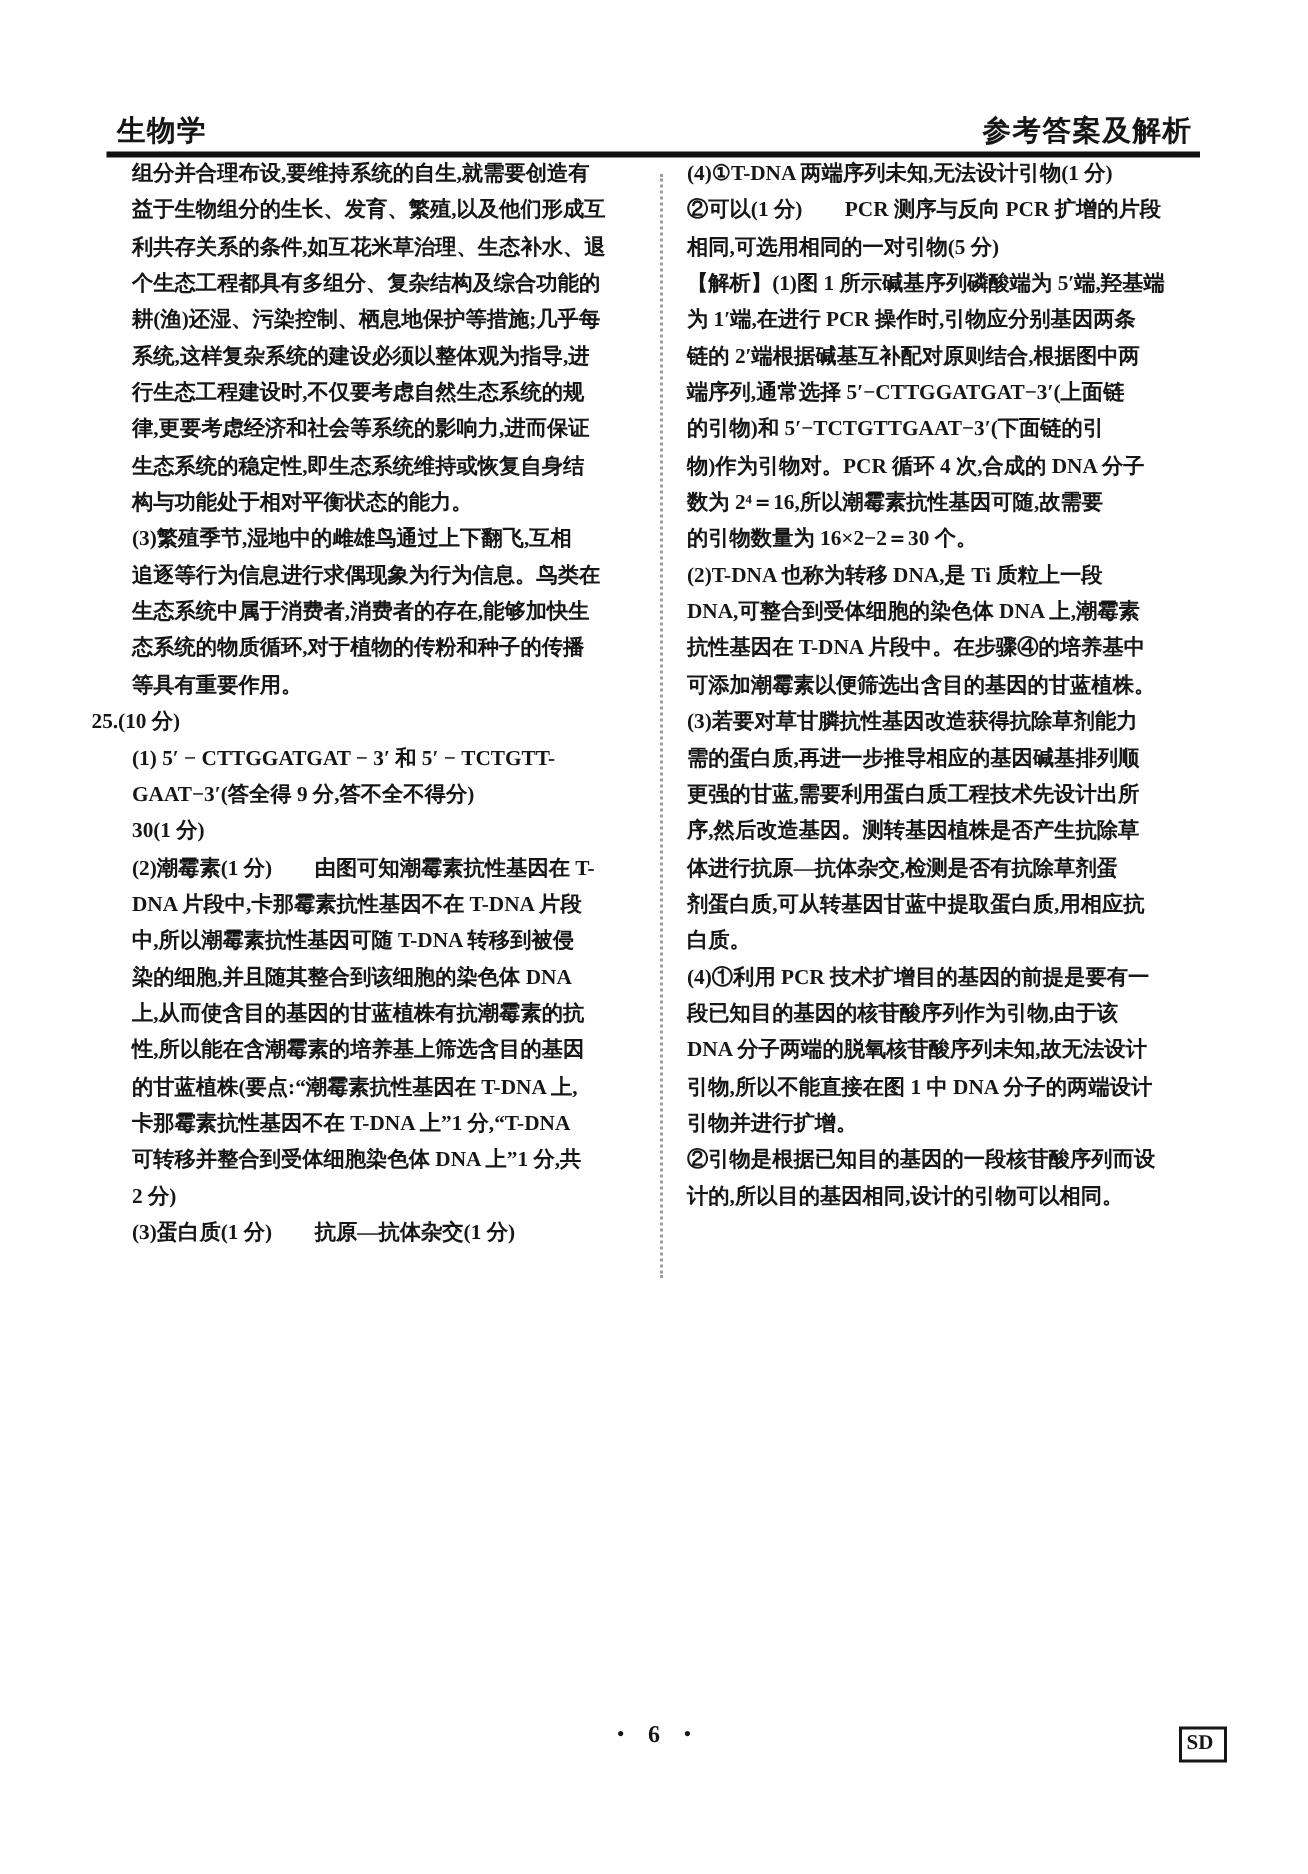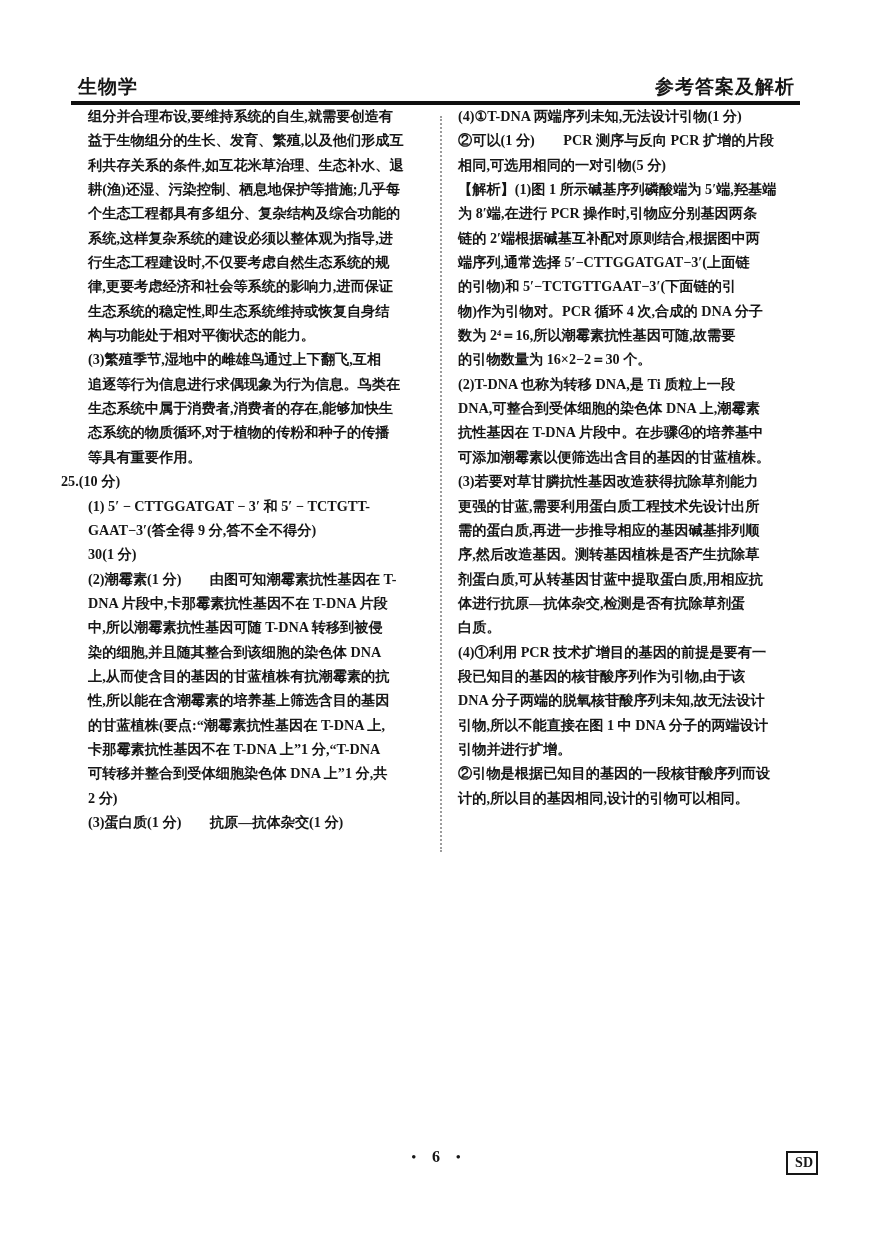--- a/index.html
+++ b/index.html
@@ -40,42 +40,42 @@
     text-align:center;font-size:16px;font-weight:bold;
   }
   .footer .dot{font-size:13px;vertical-align:1px;}
   .footer .num{margin:0 16px;}
   .edition-badge{
     position:absolute;left:786px;top:1151px;
     min-width:22px;height:20px;
     border:2px solid #161616;
     padding:0 3px;
     font-size:14px;line-height:20px;font-weight:bold;
-    text-align:right;
+    text-align:left;
   }
 </style>
 </head>
 <body>
 
 <div class="page">
 
   <div class="hdr-title hdr-left">生物学</div>
 
   <div class="hdr-title hdr-right">参考答案及解析</div>
 
   <div class="hdr-rule"></div>
 
   <div class="col-divider"></div>
 
   <div class="col col-left">
       <div class="line">组分并合理布设,要维持系统的自生,就需要创造有</div>
       <div class="line">益于生物组分的生长、发育、繁殖,以及他们形成互</div>
       <div class="line">利共存关系的条件,如互花米草治理、生态补水、退</div>
+      <div class="line">个生态工程都具有多组分、复杂结构及综合功能的</div>
       <div class="line">耕(渔)还湿、污染控制、栖息地保护等措施;几乎每</div>
-      <div class="line">个生态工程都具有多组分、复杂结构及综合功能的</div>
       <div class="line">系统,这样复杂系统的建设必须以整体观为指导,进</div>
       <div class="line">行生态工程建设时,不仅要考虑自然生态系统的规</div>
       <div class="line">律,更要考虑经济和社会等系统的影响力,进而保证</div>
       <div class="line">生态系统的稳定性,即生态系统维持或恢复自身结</div>
       <div class="line">构与功能处于相对平衡状态的能力。</div>
       <div class="line">(3)繁殖季节,湿地中的雌雄鸟通过上下翻飞,互相</div>
       <div class="line">追逐等行为信息进行求偶现象为行为信息。鸟类在</div>
       <div class="line">生态系统中属于消费者,消费者的存在,能够加快生</div>
       <div class="line">态系统的物质循环,对于植物的传粉和种子的传播</div>
       <div class="line">等具有重要作用。</div>
@@ -94,37 +94,37 @@
       <div class="line">可转移并整合到受体细胞染色体 DNA 上”1 分,共</div>
       <div class="line">2 分)</div>
       <div class="line">(3)蛋白质(1 分)　　抗原—抗体杂交(1 分)</div>
     </div>
 
   <div class="col col-right">
       <div class="line">(4)①T-DNA 两端序列未知,无法设计引物(1 分)</div>
       <div class="line">②可以(1 分)　　PCR 测序与反向 PCR 扩增的片段</div>
       <div class="line">相同,可选用相同的一对引物(5 分)</div>
       <div class="line">【解析】(1)图 1 所示碱基序列磷酸端为 5′端,羟基端</div>
-      <div class="line">为 8′端,在进行 PCR 操作时,引物应分别基因两条</div>
+      <div class="line">为 1′端,在进行 PCR 操作时,引物应分别基因两条</div>
       <div class="line">链的 2′端根据碱基互补配对原则结合,根据图中两</div>
       <div class="line">端序列,通常选择 5′−CTTGGATGAT−3′(上面链</div>
       <div class="line">的引物)和 5′−TCTGTTGAAT−3′(下面链的引</div>
       <div class="line">物)作为引物对。PCR 循环 4 次,合成的 DNA 分子</div>
       <div class="line">数为 2⁴＝16,所以潮霉素抗性基因可随,故需要</div>
       <div class="line">的引物数量为 16×2−2＝30 个。</div>
       <div class="line">(2)T-DNA 也称为转移 DNA,是 Ti 质粒上一段</div>
       <div class="line">DNA,可整合到受体细胞的染色体 DNA 上,潮霉素</div>
       <div class="line">抗性基因在 T-DNA 片段中。在步骤④的培养基中</div>
       <div class="line">可添加潮霉素以便筛选出含目的基因的甘蓝植株。</div>
       <div class="line">(3)若要对草甘膦抗性基因改造获得抗除草剂能力</div>
+      <div class="line">需的蛋白质,再进一步推导相应的基因碱基排列顺</div>
       <div class="line">更强的甘蓝,需要利用蛋白质工程技术先设计出所</div>
-      <div class="line">需的蛋白质,再进一步推导相应的基因碱基排列顺</div>
       <div class="line">序,然后改造基因。测转基因植株是否产生抗除草</div>
+      <div class="line">体进行抗原—抗体杂交,检测是否有抗除草剂蛋</div>
       <div class="line">剂蛋白质,可从转基因甘蓝中提取蛋白质,用相应抗</div>
-      <div class="line">体进行抗原—抗体杂交,检测是否有抗除草剂蛋</div>
       <div class="line">白质。</div>
       <div class="line">(4)①利用 PCR 技术扩增目的基因的前提是要有一</div>
       <div class="line">段已知目的基因的核苷酸序列作为引物,由于该</div>
       <div class="line">DNA 分子两端的脱氧核苷酸序列未知,故无法设计</div>
       <div class="line">引物,所以不能直接在图 1 中 DNA 分子的两端设计</div>
       <div class="line">引物并进行扩增。</div>
       <div class="line">②引物是根据已知目的基因的一段核苷酸序列而设</div>
       <div class="line">计的,所以目的基因相同,设计的引物可以相同。</div>
     </div>
 

